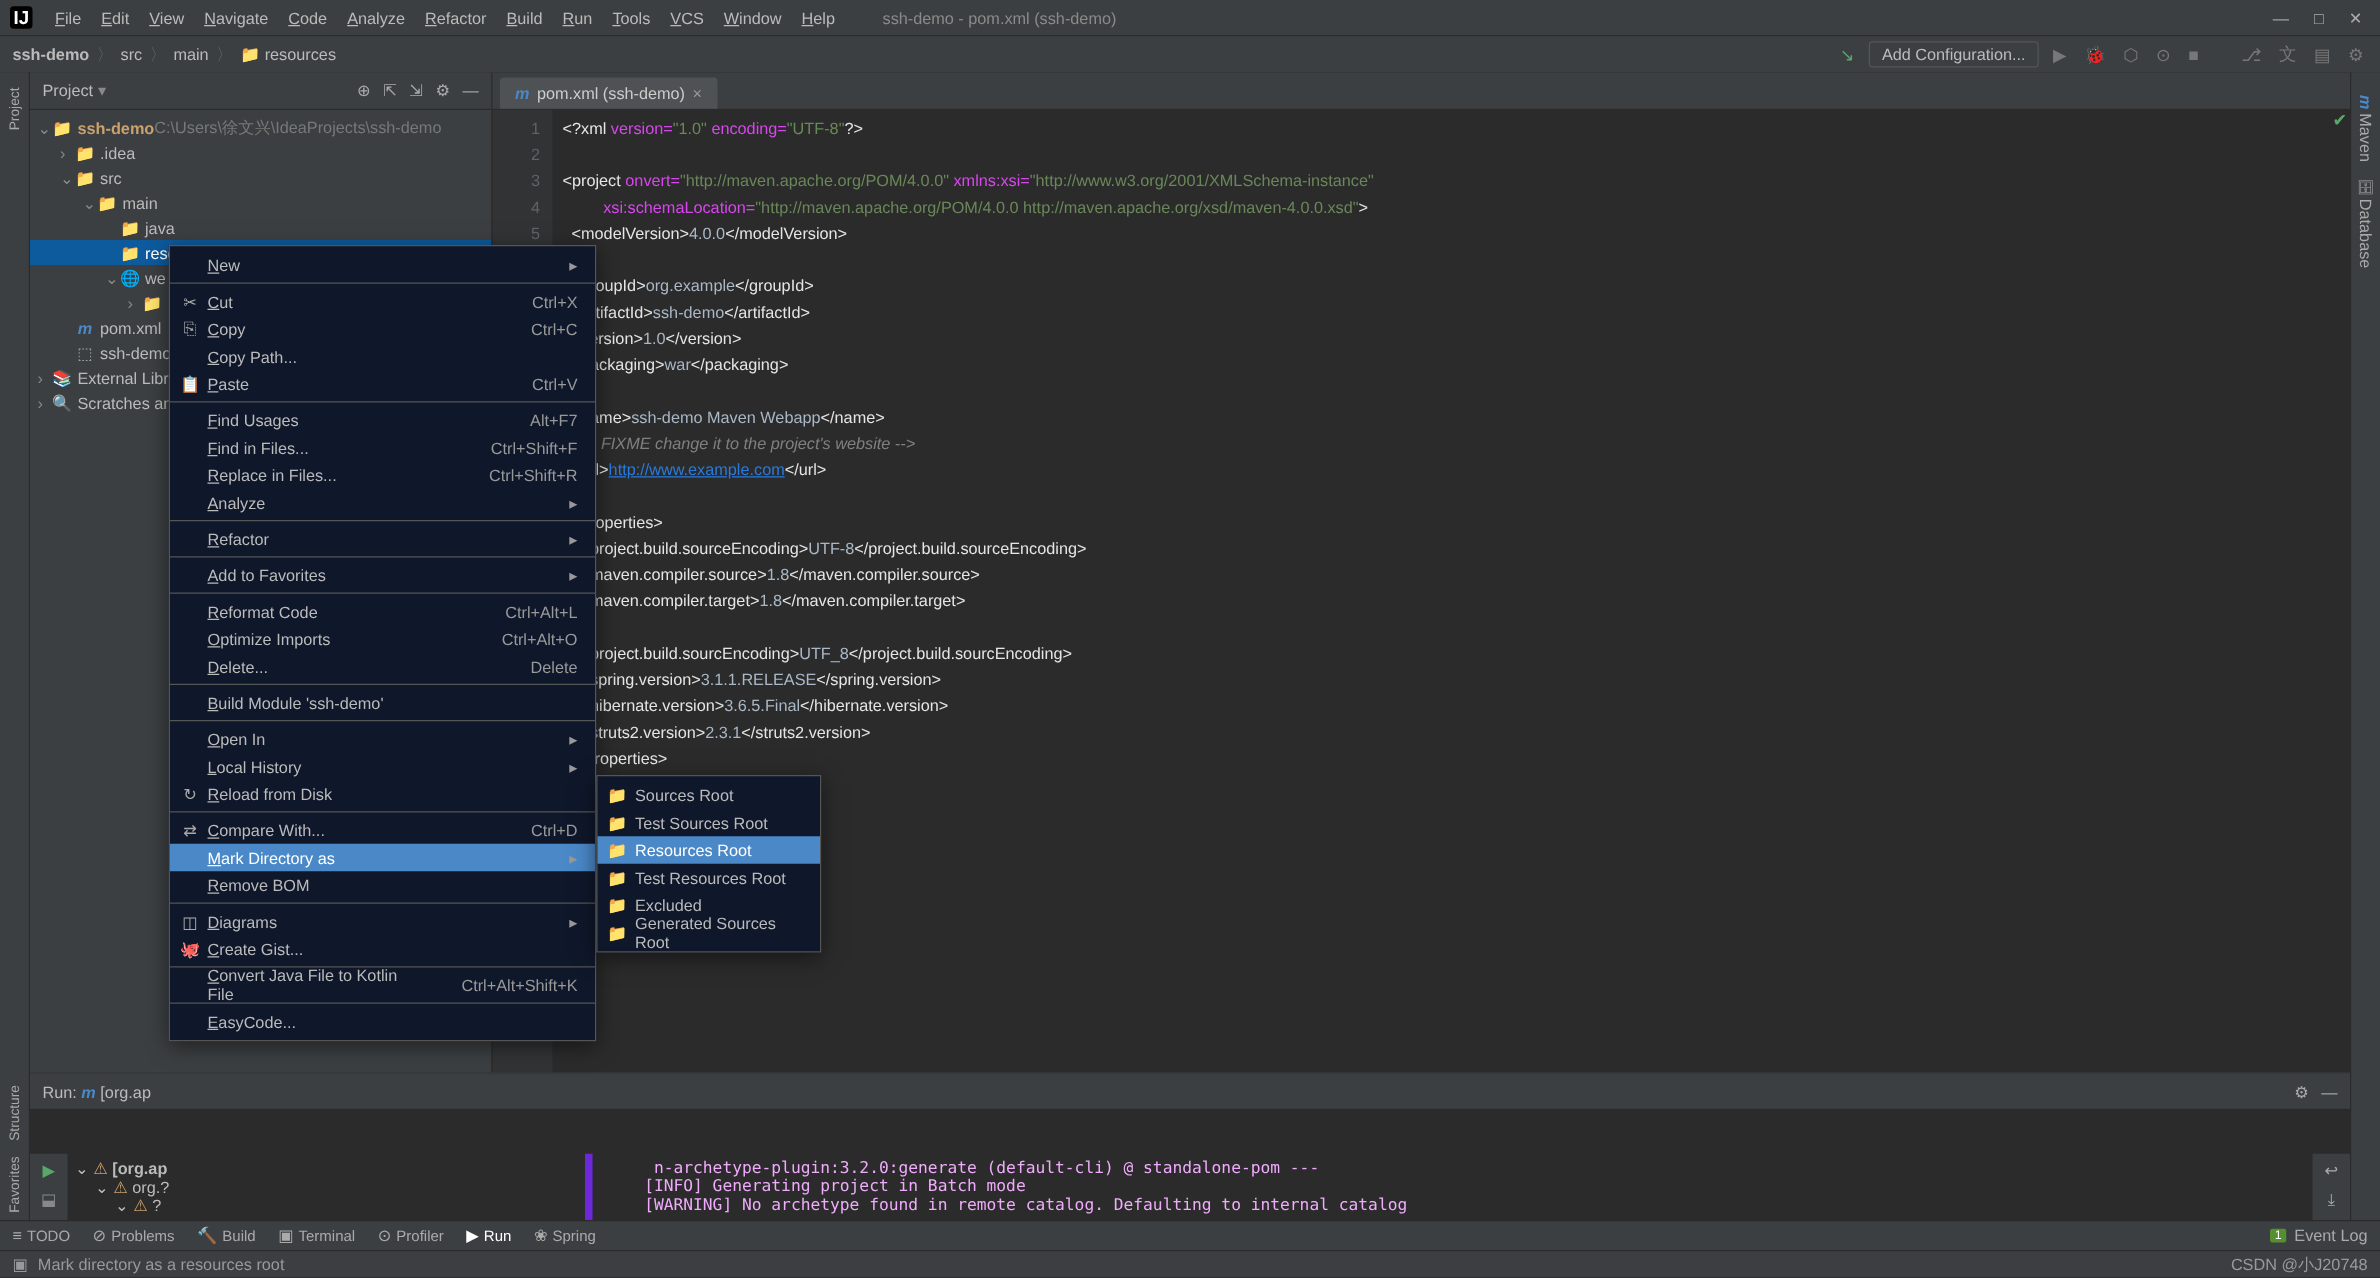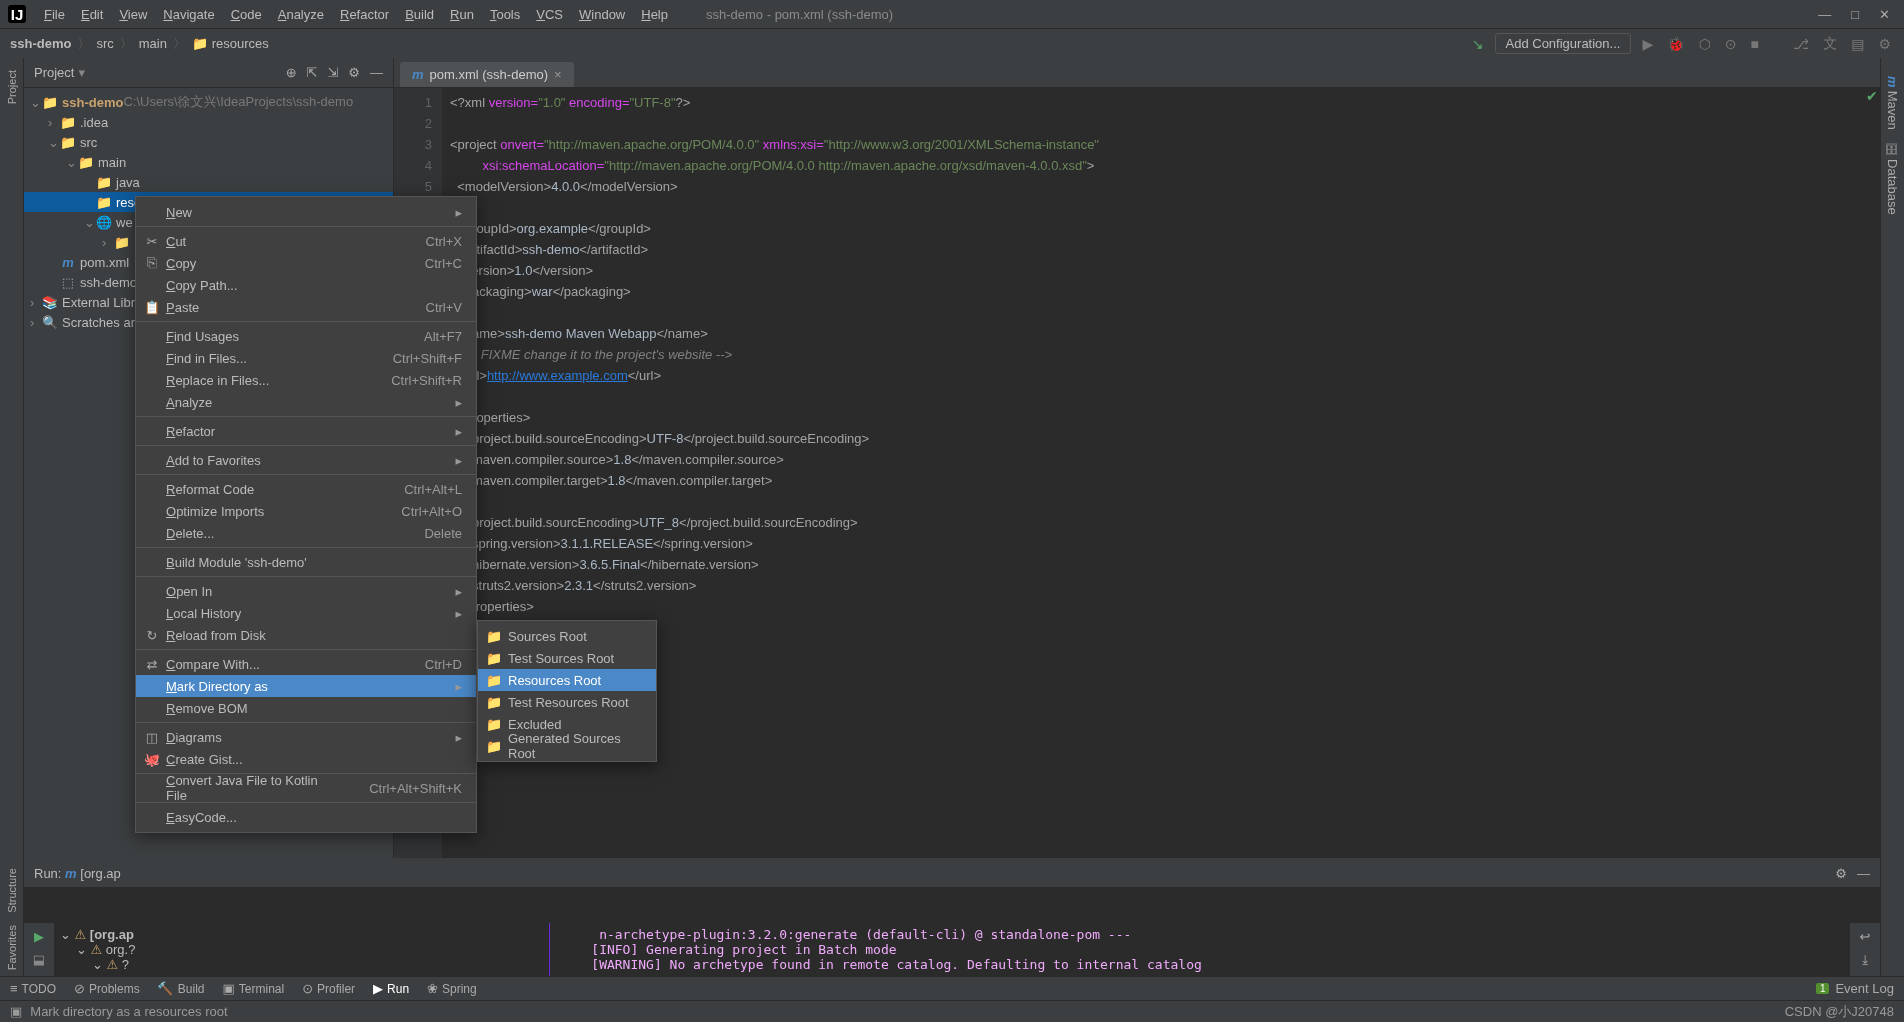--- a/index.html
+++ b/index.html
@@ -48,52 +48,52 @@
 
 
 .editor { flex:1; display:flex; flex-direction:column; background:#2b2b2b; position:relative; }
 .tabs { height:30px; background:#3c3f41; display:flex; align-items:flex-end; padding-left:6px; border-bottom:1px solid #2b2b2b; }
 .tab { background:#4e5254; padding:5px 12px; display:flex; align-items:center; gap:6px; border-radius:3px 3px 0 0; color:#ccc; }
 .tab .mic { color:#4a88c7; font-weight:bold; font-style:italic; }
 .tab .close { color:#999; }
 .code { flex:1; display:flex; font-family:"JetBrains Mono","Consolas",monospace; font-size:13px; overflow:hidden; }
 .gutter { width:48px; background:#313335; color:#606366; text-align:right; padding:4px 10px 0 0; line-height:21px; }
 .src { flex:1; padding:4px 0 0 8px; line-height:21px; white-space:pre; color:#a9b7c6; }
-.tag { color:#a3a3a3; }
+.tag { color:#e5e5e5; }
 .attr { color:#d946ef; }
 .str { color:#6a8759; }
 .cmt { color:#808080; font-style:italic; }
 .lnk { color:#287bde; text-decoration:underline; }
 .editor .rstrip { position:absolute; right:0; top:30px; width:14px; height:20px; }
 .rstrip .ok { color:#59a869; font-size:14px; }
 
 
 .run-panel { height:118px; background:#2b2b2b; border-top:1px solid #3c3f41; display:flex; flex-direction:column;gap:36px; }
 .run-header { height:28px; background:#3c3f41; display:flex; align-items:center; padding:0 10px; }
 .run-header .ric { margin-left:auto; display:flex; gap:10px; color:#aaa; }
 .run-body { flex:1; display:flex; }
 .run-tools { width:30px; background:#3c3f41; display:flex; flex-direction:column; align-items:center; padding-top:6px; gap:8px; }
 .run-tools .play { color:#59a869; }
-.run-tree { width:496px; border-right:1px solid #6d28d9; padding:4px 6px; font-family:monospace; overflow:hidden; }
+.run-tree { width:420px; border-right:6px solid #6d28d9; padding:4px 6px; font-family:monospace; overflow:hidden; }
 .run-tree .warn { color:#c9a26d; }
 .run-out { flex:1; padding:4px 10px; font-family:"Consolas",monospace; color:#f0abfc; white-space:pre; overflow:hidden; }
 .run-rtools { width:30px; background:#3c3f41; display:flex; flex-direction:column; align-items:center; padding-top:6px; gap:8px; color:#aaa; }
 
 
 .bottom-tools { height:24px; background:#3c3f41; display:flex; align-items:center; padding:0 10px; gap:18px; color:#aaa; border-top:1px solid #2b2b2b; }
 .bottom-tools .bt { display:flex; align-items:center; gap:4px; font-size:12px; }
 .bottom-tools .active { color:#fff; }
 
 
 .statusbar { height:22px; background:#3c3f41; display:flex; align-items:center; padding:0 10px; color:#999; font-size:12px; border-top:1px solid #2b2b2b; }
 .statusbar .right { margin-left:auto; display:flex; gap:14px; }
 .beacon { background:#548f30; color:#fff; border-radius:2px; padding:0 4px; font-size:10px; }
 
 
-.ctx { position:absolute; background:#404040; border:1px solid #555; box-shadow:0 4px 16px rgba(0,0,0,.5); padding:4px 0; z-index:100; }
+.ctx { position:absolute; background:#0f172a; border:1px solid #555; box-shadow:0 4px 16px rgba(0,0,0,.5); padding:4px 0; z-index:100; }
 .ctx .row { display:flex; align-items:center; height:22px; padding:0 14px 0 30px; position:relative; color:#bbb; }
 .ctx .row .ic { position:absolute; left:8px; width:16px; text-align:center; color:#aaa; }
 .ctx .row .sc { margin-left:auto; padding-left:30px; color:#999; }
 .ctx .row .sub { margin-left:auto; padding-left:30px; color:#999; }
 .ctx .row.hl { background:#4a88c7; color:#fff; }
 .ctx .sep { height:1px; background:#555; margin:3px 0; }
 .ctx2 { left:477px; top:620px; width:180px; }
 .ctx2 .row .ic { color:#6a8fb5; }
 .ic-src { color:#6a8fb5; } .ic-tst { color:#499c54; } .ic-exc { color:#c75450; } .ic-gen { color:#6a8fb5; }
 </style>

